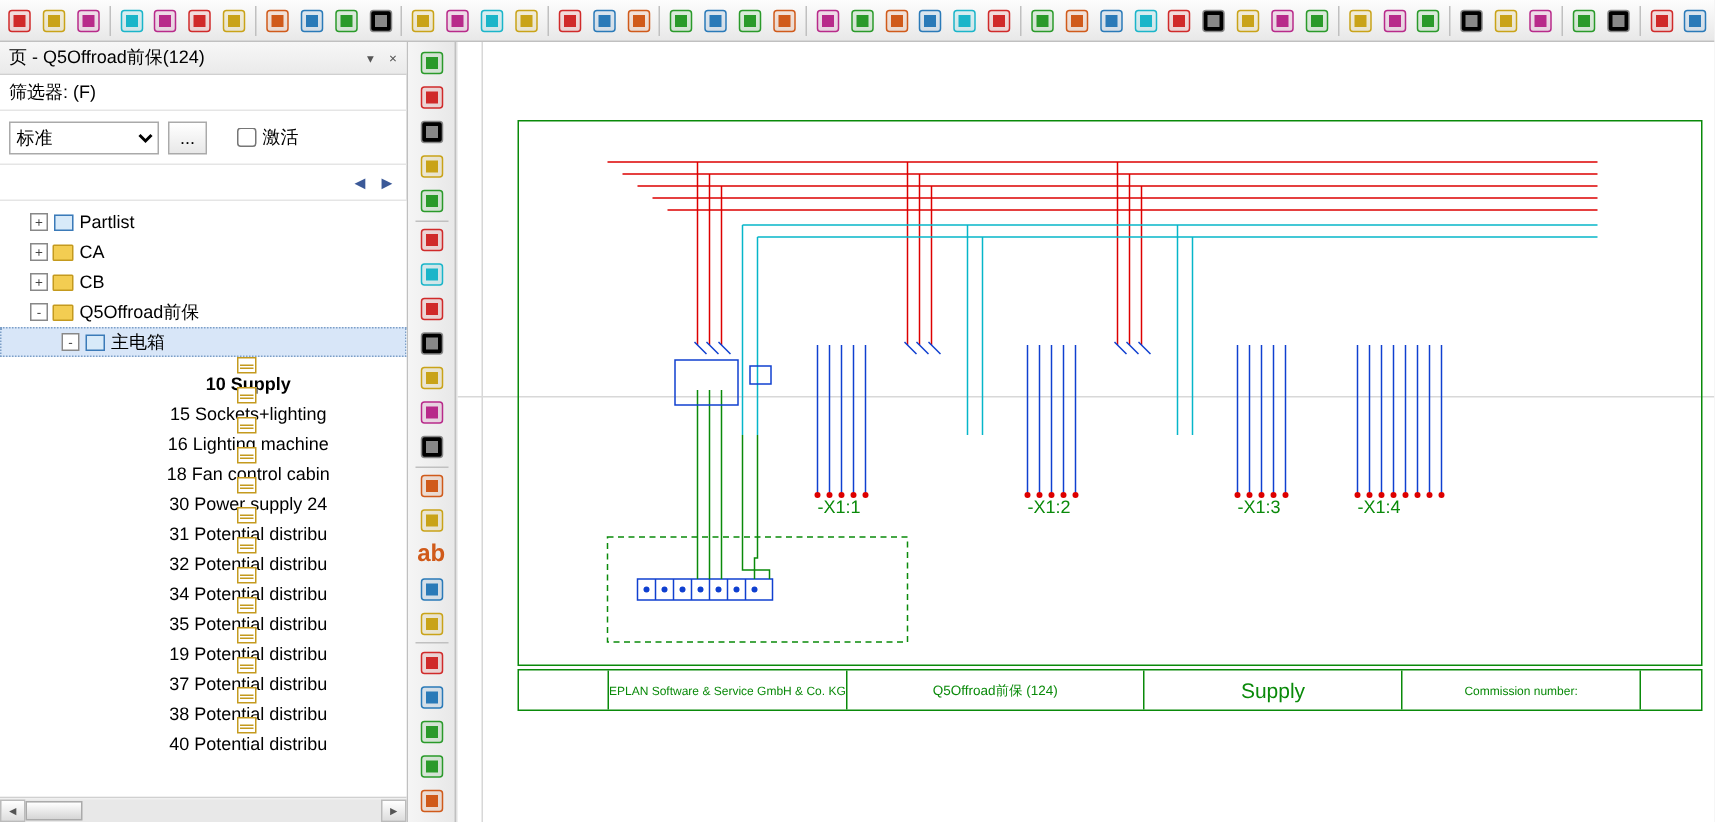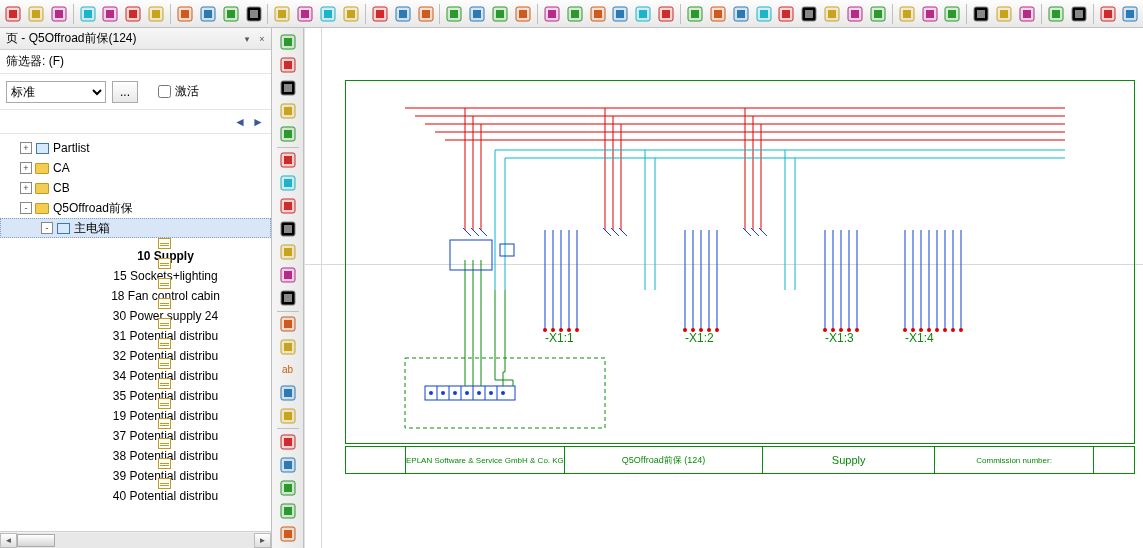--- a/index.html
+++ b/index.html
@@ -147,21 +147,21 @@
   position:absolute; left:40px; top:52px; width:790px; height:364px;
   border:1px solid #0a8a0a;
 }
 .title-block{
   position:absolute; left:40px; top:418px; width:790px; height:28px;
   border:1px solid #0a8a0a; display:flex;
 }
 .title-block .c1{ width:60px; border-right:1px solid #0a8a0a;}
 .title-block .c2{ flex:1.2; border-right:1px solid #0a8a0a; display:flex; align-items:center; justify-content:center; color:#0a8a0a; font-size:8px;}
 .title-block .c3{ flex:1.5; border-right:1px solid #0a8a0a; display:flex; align-items:center; justify-content:center; color:#0a8a0a; font-size:9px;}
-.title-block .c4{ flex:1.3; border-right:1px solid #0a8a0a; display:flex; align-items:center; justify-content:center; color:#0a8a0a; font-size:11px;}
+.title-block .c4{ flex:1.3; border-right:1px solid #0a8a0a; display:flex; align-items:center; justify-content:center; color:#0a8a0a; font-size:14px;}
 .title-block .c5{ flex:1.2; border-right:1px solid #0a8a0a; display:flex; align-items:center; justify-content:center; color:#0a8a0a; font-size:8px;}
 .title-block .c6{ width:40px;}
 .svg-circuit{ position:absolute; left:40px; top:52px; width:790px; height:364px;}
 
 
 .crosshair-h{ position:absolute; left:0; right:0; top:236px; height:1px; background:#d8d8d8;}
 .crosshair-v{ position:absolute; top:0; bottom:0; left:16px; width:1px; background:#d8d8d8;}
 
 
 .ic-folder{ width:14px; height:11px; background:#f3cd52; border:1px solid #c49a1e; border-radius:1px;}
@@ -545,20 +545,27 @@
             <div class="ticon">
               <div class="ic-sheet"></div>
             </div>
             <span class="lbl">15 Sockets+lighting</span>
           </div>
           <div class="tree-row indent-3">
             <div class="noexp"></div>
             <div class="ticon">
               <div class="ic-sheet"></div>
             </div>
+            <span class="lbl">16 Lighting machine</span>
+          </div>
+          <div class="tree-row indent-3">
+            <div class="noexp"></div>
+            <div class="ticon">
+              <div class="ic-sheet"></div>
+            </div>
             <span class="lbl">18 Fan control cabin</span>
           </div>
           <div class="tree-row indent-3">
             <div class="noexp"></div>
             <div class="ticon">
               <div class="ic-sheet"></div>
             </div>
             <span class="lbl">30 Power supply 24</span>
           </div>
           <div class="tree-row indent-3">
@@ -602,27 +609,20 @@
               <div class="ic-sheet"></div>
             </div>
             <span class="lbl">37 Potential distribu</span>
           </div>
           <div class="tree-row indent-3">
             <div class="noexp"></div>
             <div class="ticon">
               <div class="ic-sheet"></div>
             </div>
             <span class="lbl">38 Potential distribu</span>
-          </div>
-          <div class="tree-row indent-3">
-            <div class="noexp"></div>
-            <div class="ticon">
-              <div class="ic-sheet"></div>
-            </div>
-            <span class="lbl">39 Potential distribu</span>
           </div>
           <div class="tree-row indent-3">
             <div class="noexp"></div>
             <div class="ticon">
               <div class="ic-sheet"></div>
             </div>
             <span class="lbl">40 Potential distribu</span>
           </div>
         </div>
     </div>
@@ -716,21 +716,21 @@
           <rect x="4" y="4" width="8" height="8" fill="#d05a1a"></rect>
         </svg>
       </div>
       <div class="tb-btn">
         <svg viewBox="0 0 16 16">
           <rect x="1" y="1" width="14" height="14" rx="2" fill="#c9a31822" stroke="#c9a318"></rect>
           <rect x="4" y="4" width="8" height="8" fill="#c9a318"></rect>
         </svg>
       </div>
       <div class="tb-btn">
-        <span style="color:#d05a1a;font-weight:normal;font-size:10px;">ab</span>
+        <span style="color:#d05a1a;font-weight:bold;font-size:16px;">ab</span>
       </div>
       <div class="tb-btn">
         <svg viewBox="0 0 16 16">
           <rect x="1" y="1" width="14" height="14" rx="2" fill="#2a7ab822" stroke="#2a7ab8"></rect>
           <rect x="4" y="4" width="8" height="8" fill="#2a7ab8"></rect>
         </svg>
       </div>
       <div class="tb-btn">
         <svg viewBox="0 0 16 16">
           <rect x="1" y="1" width="14" height="14" rx="2" fill="#c9a31822" stroke="#c9a318"></rect>

